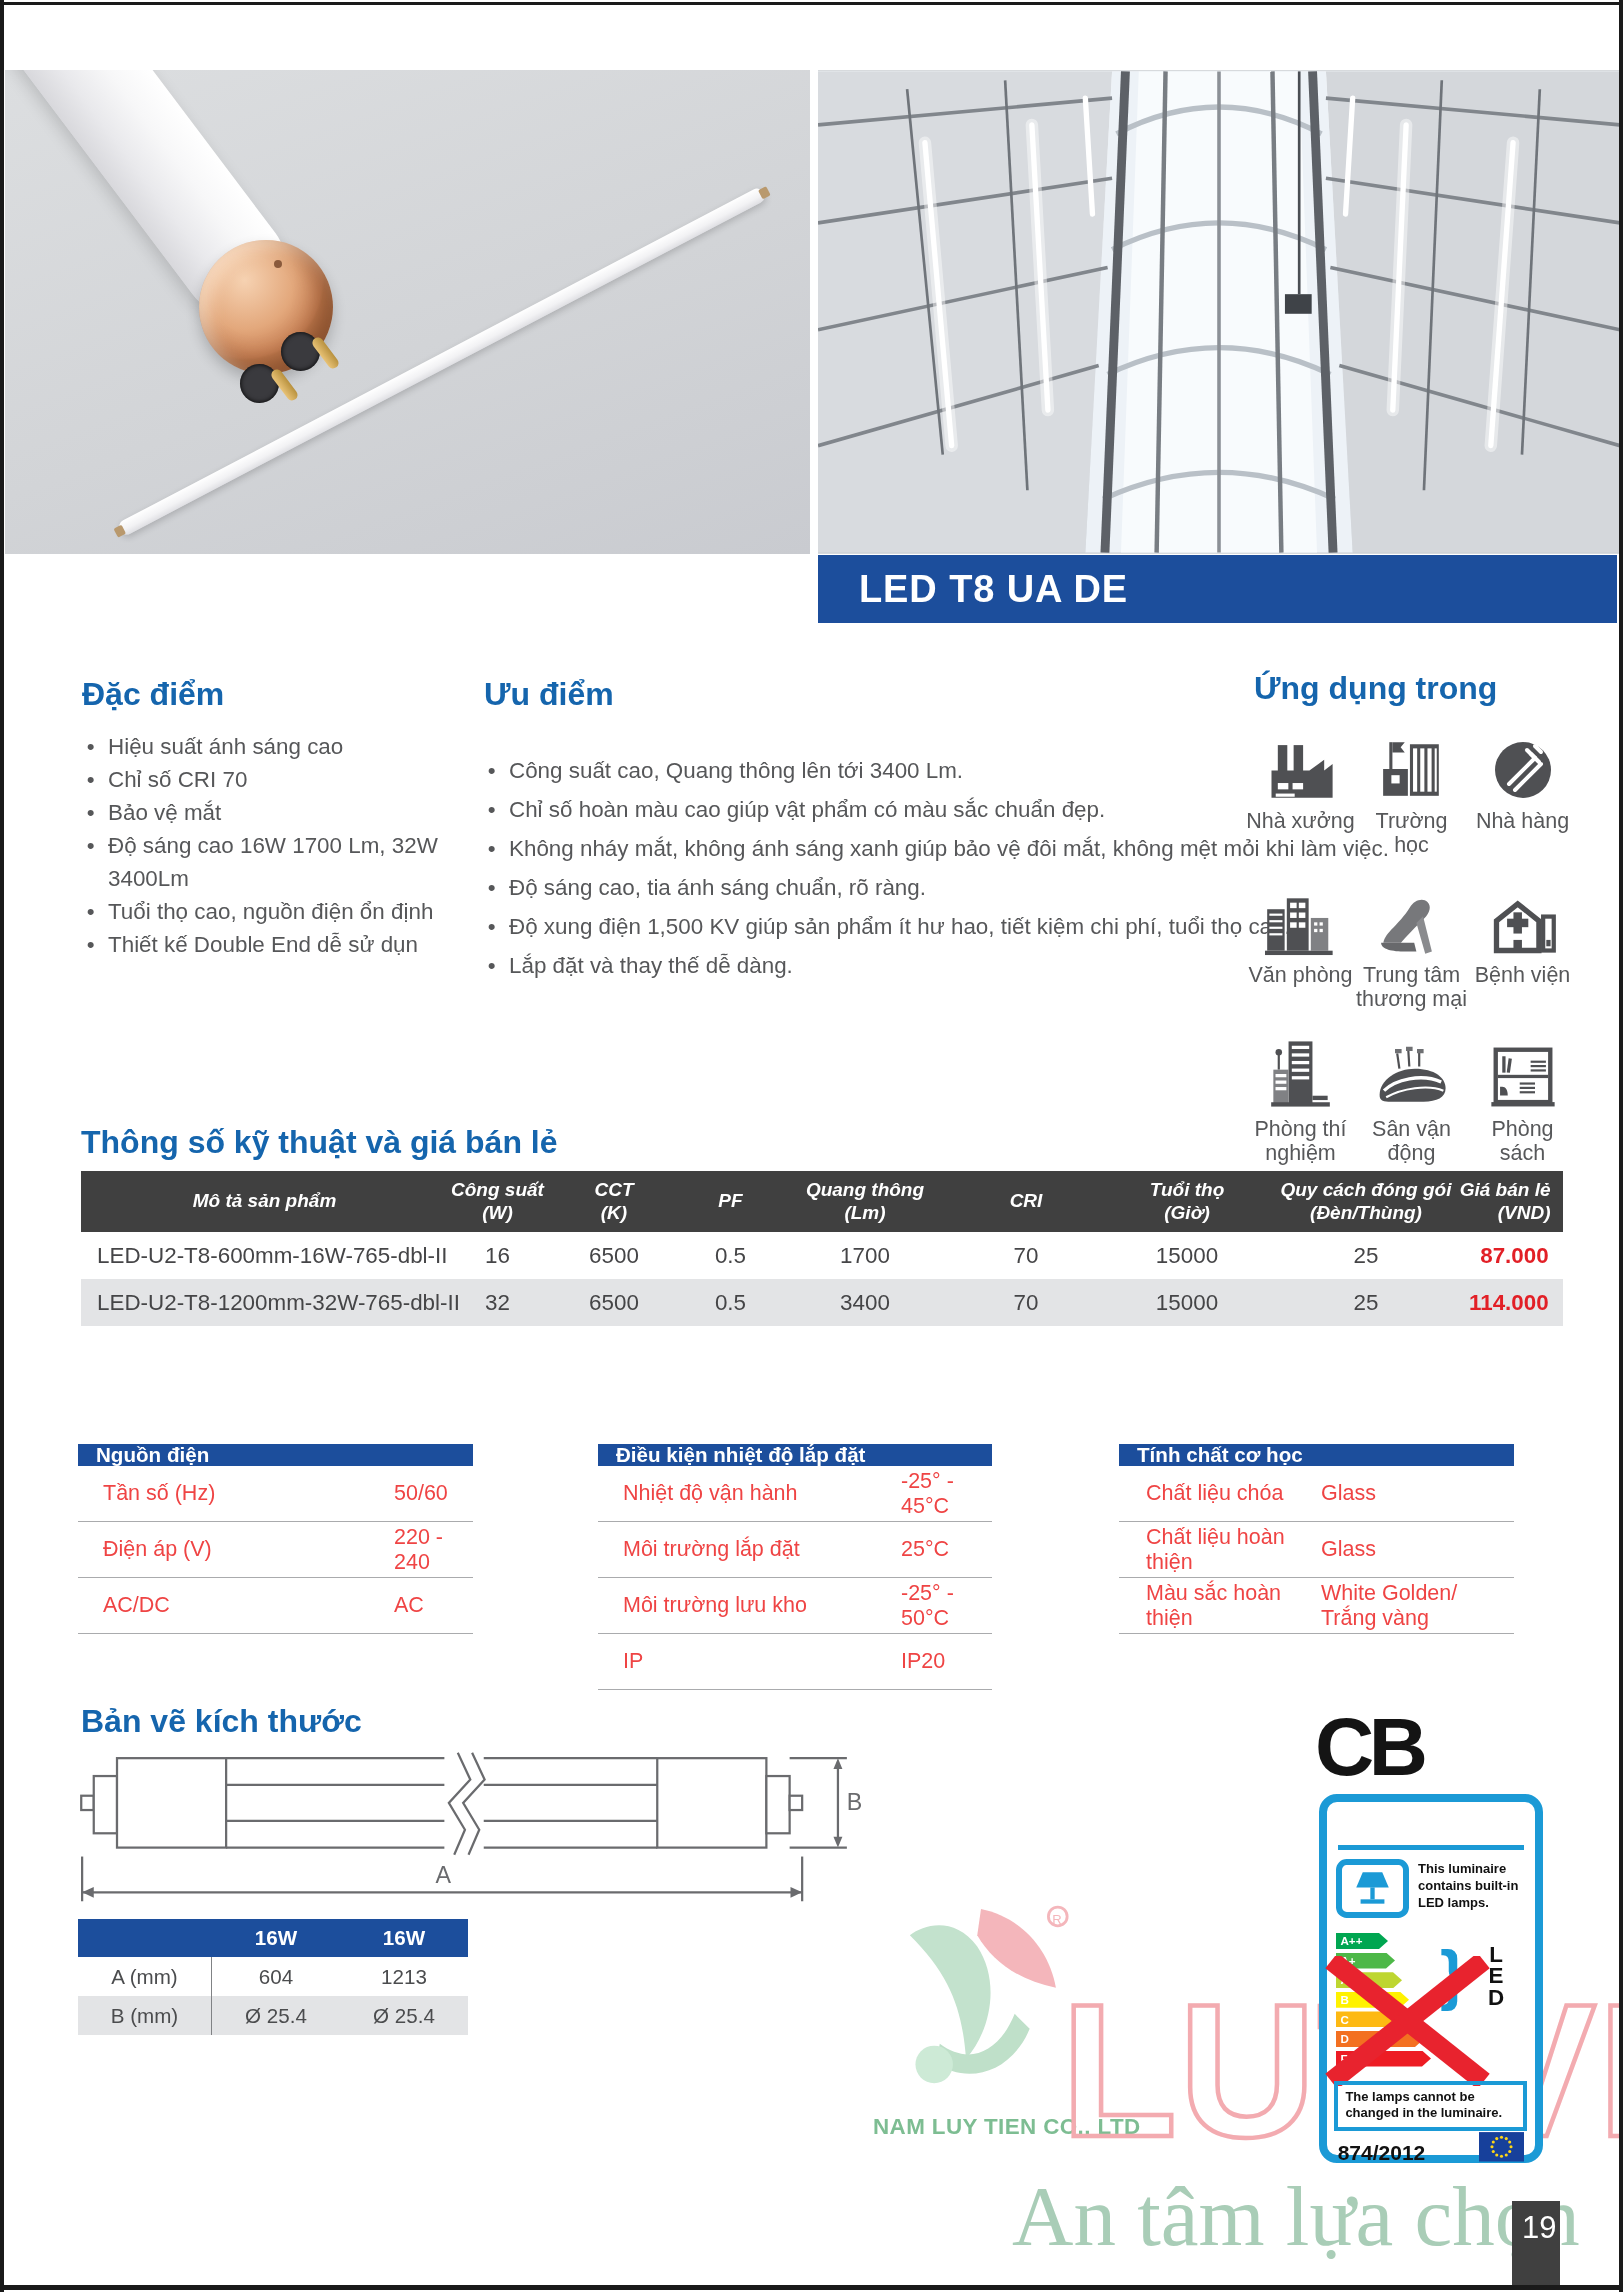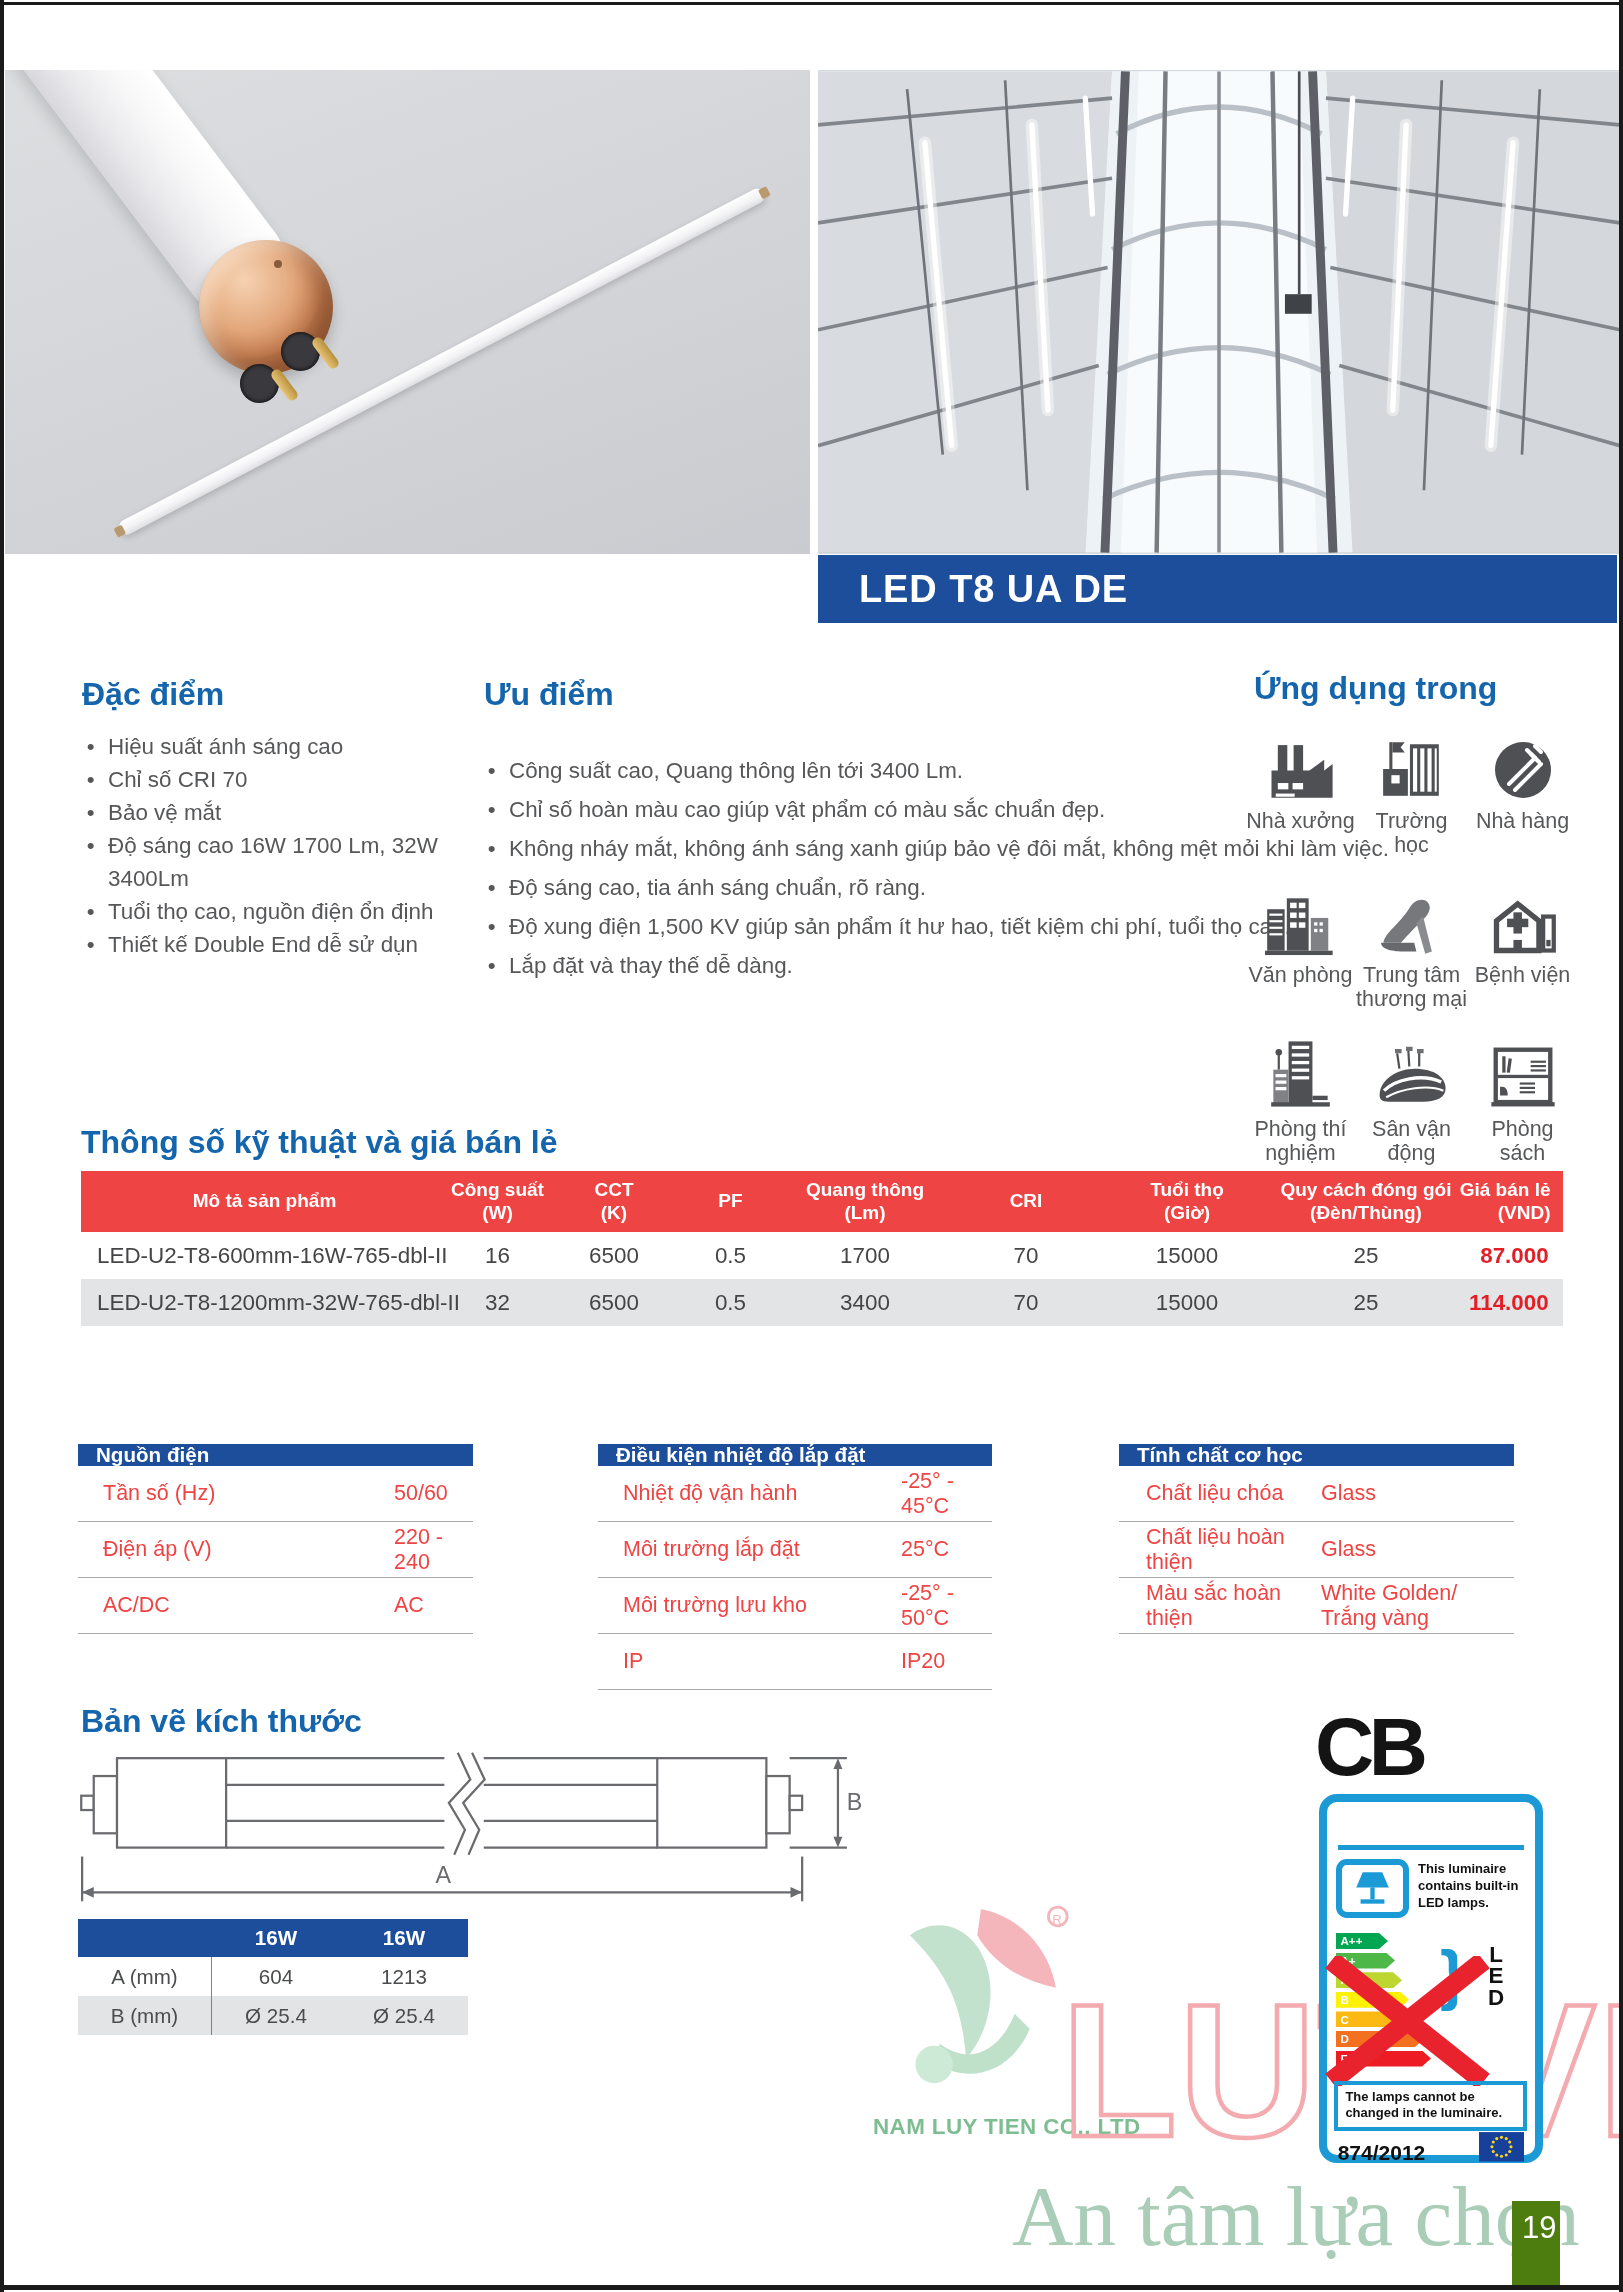--- a/index.html
+++ b/index.html
@@ -415,21 +415,21 @@
           <rect x="4" y="52" width="58" height="4"></rect>
         </svg>
       </div>
       <div class="app-lab">Phòng sách</div>
     </div>
   </div>
 
   <div class="sec-head" style="left: 81px; top: 1124px; color: rgb(21, 101, 173);">Thông số kỹ thuật và giá bán lẻ</div>
 
   <div class="spec-table">
-    <div class="spec-row spec-header" style="background-color: #ef4444;">
+    <div class="spec-row spec-header" style="background-color: #404040; font-style: italic;">
       <div class="hc">
           <span>Mô tả sản phẩm</span>
         </div>
       <div class="hc">
           <span>Công suất</span>
           <span>(W)</span>
         </div>
       <div class="hc">
           <span>CCT</span>
           <span>(K)</span>
@@ -662,16 +662,16 @@
         <circle cx="26" cy="28" r="1.8"></circle>
           <circle cx="20.5" cy="26.5" r="1.8"></circle>
           <circle cx="16.5" cy="22.5" r="1.8"></circle>
         <circle cx="15" cy="17" r="1.8"></circle>
           <circle cx="16.5" cy="11.5" r="1.8"></circle>
           <circle cx="20.5" cy="7.5" r="1.8"></circle>
       </g>
     </svg>
   </div>
 
-  <div class="page-num" style="background-color: #4d7c0f;">19</div>
+  <div class="page-num" style="background-color: #404040;">19</div>
 
 </div>
 
 
 </body></html>

